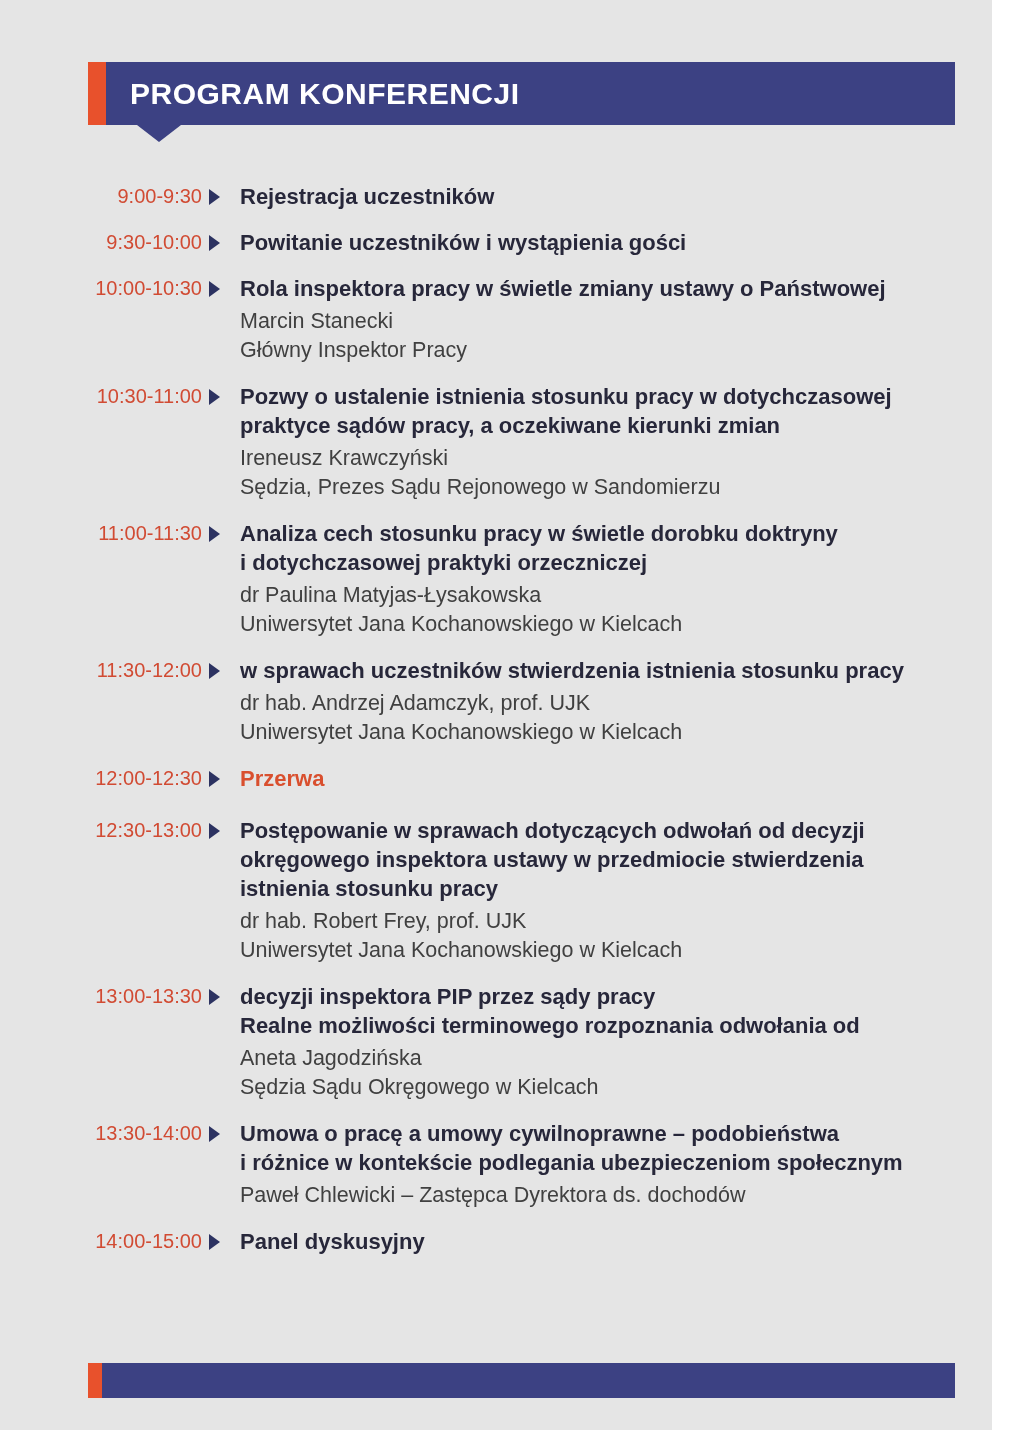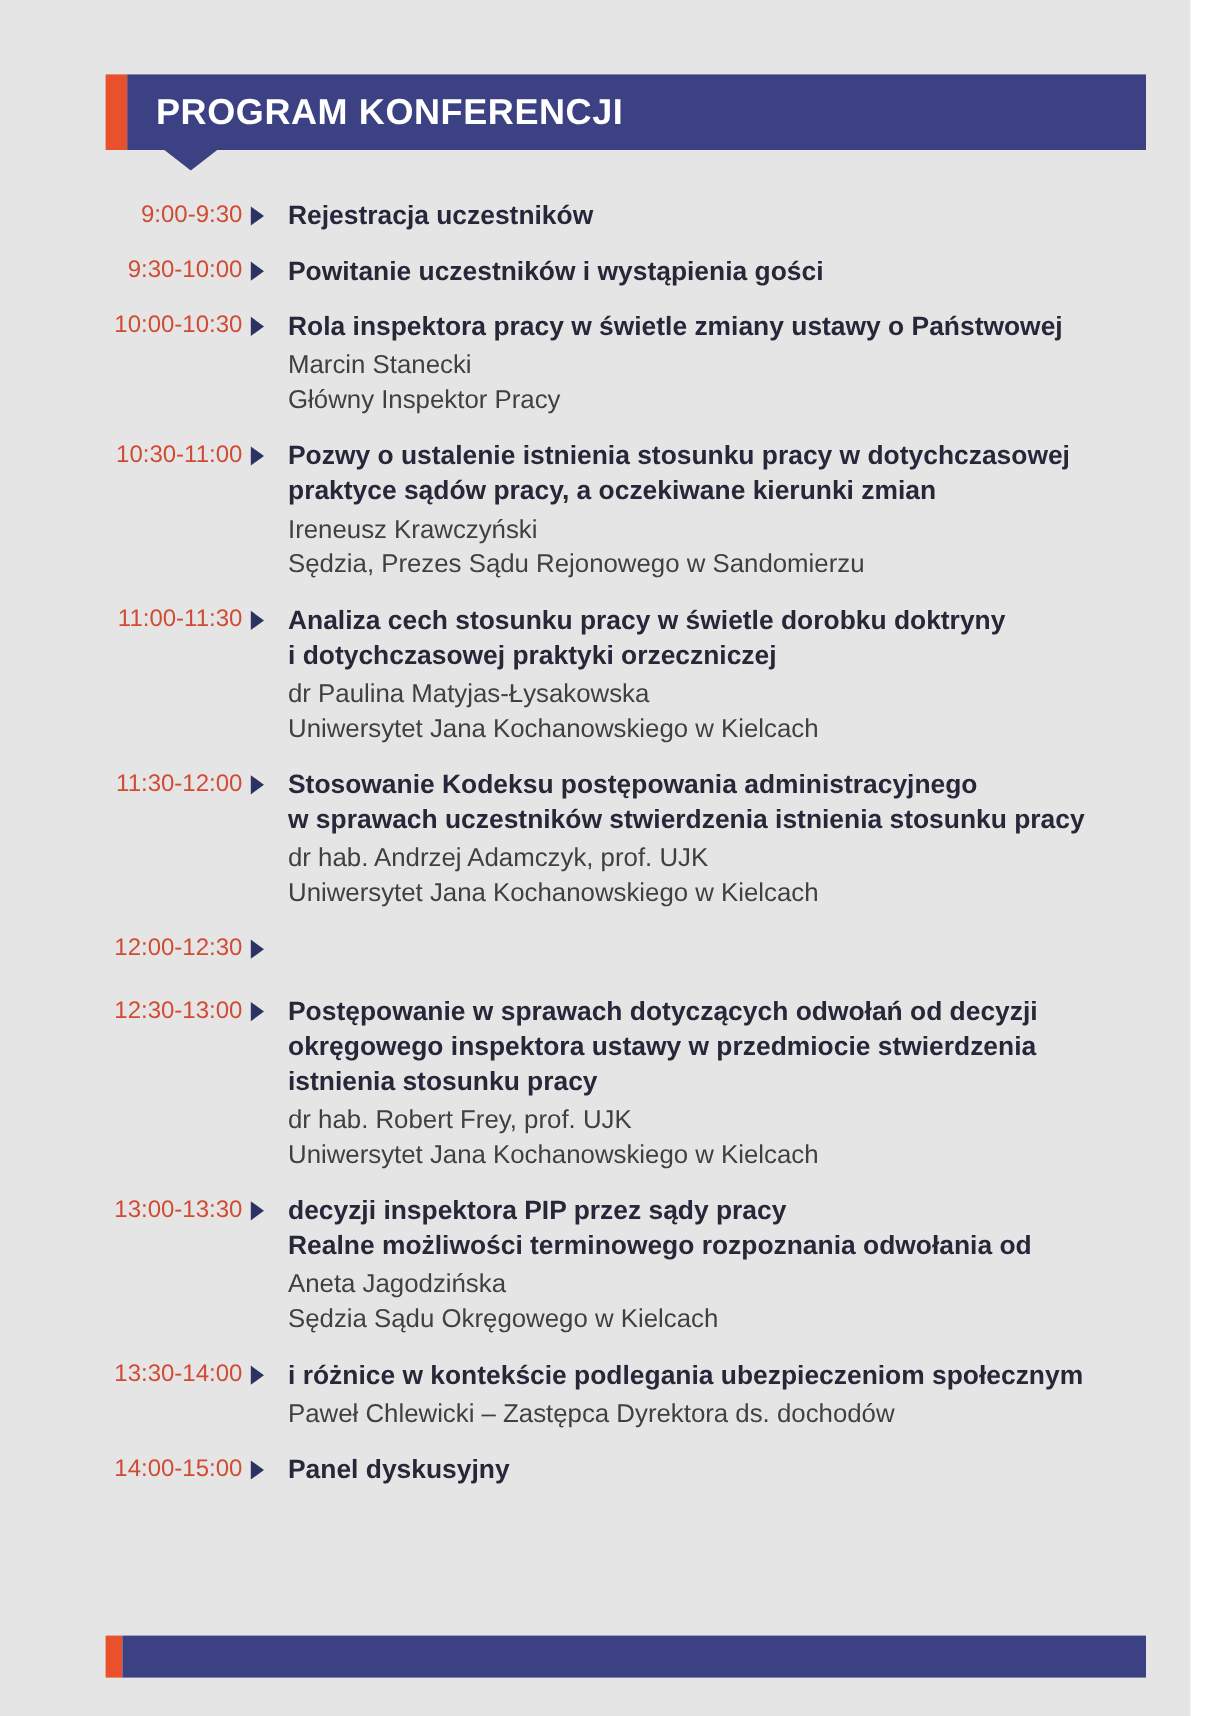--- a/index.html
+++ b/index.html
@@ -54,21 +54,21 @@
     border-top: 17px solid #3c4183;
   }
 
   
   .banner.footer { top: 1363px; height: 35px; }
   .banner.footer .accent { width: 14px; }
 
   
   .schedule {
     position: absolute;
-    top: 165px;
+    top: 182px;
     left: 88px;
     width: 890px;
   }
   .item {
     display: grid;
     grid-template-columns: 114px 38px 1fr;
     margin-bottom: 17px;
   }
   .item.break-item { margin-bottom: 23px; }
   .time {
@@ -198,34 +198,39 @@
     </div>
   </div>
 
   <div class="item">
     <div class="time">11:30-12:00</div>
     <div class="arrow-cell">
       <span class="arrow"></span>
     </div>
     <div class="content">
       <div class="title">
-            <div class="title-line">Stosowanie Kodeksu postępowania administracyjnego</div>
             <div class="title-line">w sprawach uczestników stwierdzenia istnienia stosunku pracy</div>
           </div>
       <div class="speakers">
             <div class="speaker-line">dr hab. Andrzej Adamczyk, prof. UJK</div>
             <div class="speaker-line">Uniwersytet Jana Kochanowskiego w Kielcach</div>
           </div>
     </div>
   </div>
 
   <div class="item break-item">
     <div class="time">12:00-12:30</div>
     <div class="arrow-cell">
       <span class="arrow"></span>
+    </div>
+    <div class="content">
+      <div class="title">
+            <div class="title-line">Przerwa</div>
+          </div>
+
     </div>
   </div>
 
   <div class="item">
     <div class="time">12:30-13:00</div>
     <div class="arrow-cell">
       <span class="arrow"></span>
     </div>
     <div class="content">
       <div class="title">
@@ -257,20 +262,21 @@
     </div>
   </div>
 
   <div class="item">
     <div class="time">13:30-14:00</div>
     <div class="arrow-cell">
       <span class="arrow"></span>
     </div>
     <div class="content">
       <div class="title">
+            <div class="title-line">Umowa o pracę a umowy cywilnoprawne – podobieństwa</div>
             <div class="title-line">i różnice w kontekście podlegania ubezpieczeniom społecznym</div>
           </div>
       <div class="speakers">
             <div class="speaker-line">Paweł Chlewicki – Zastępca Dyrektora ds. dochodów</div>
           </div>
     </div>
   </div>
 
   <div class="item">
     <div class="time">14:00-15:00</div>

